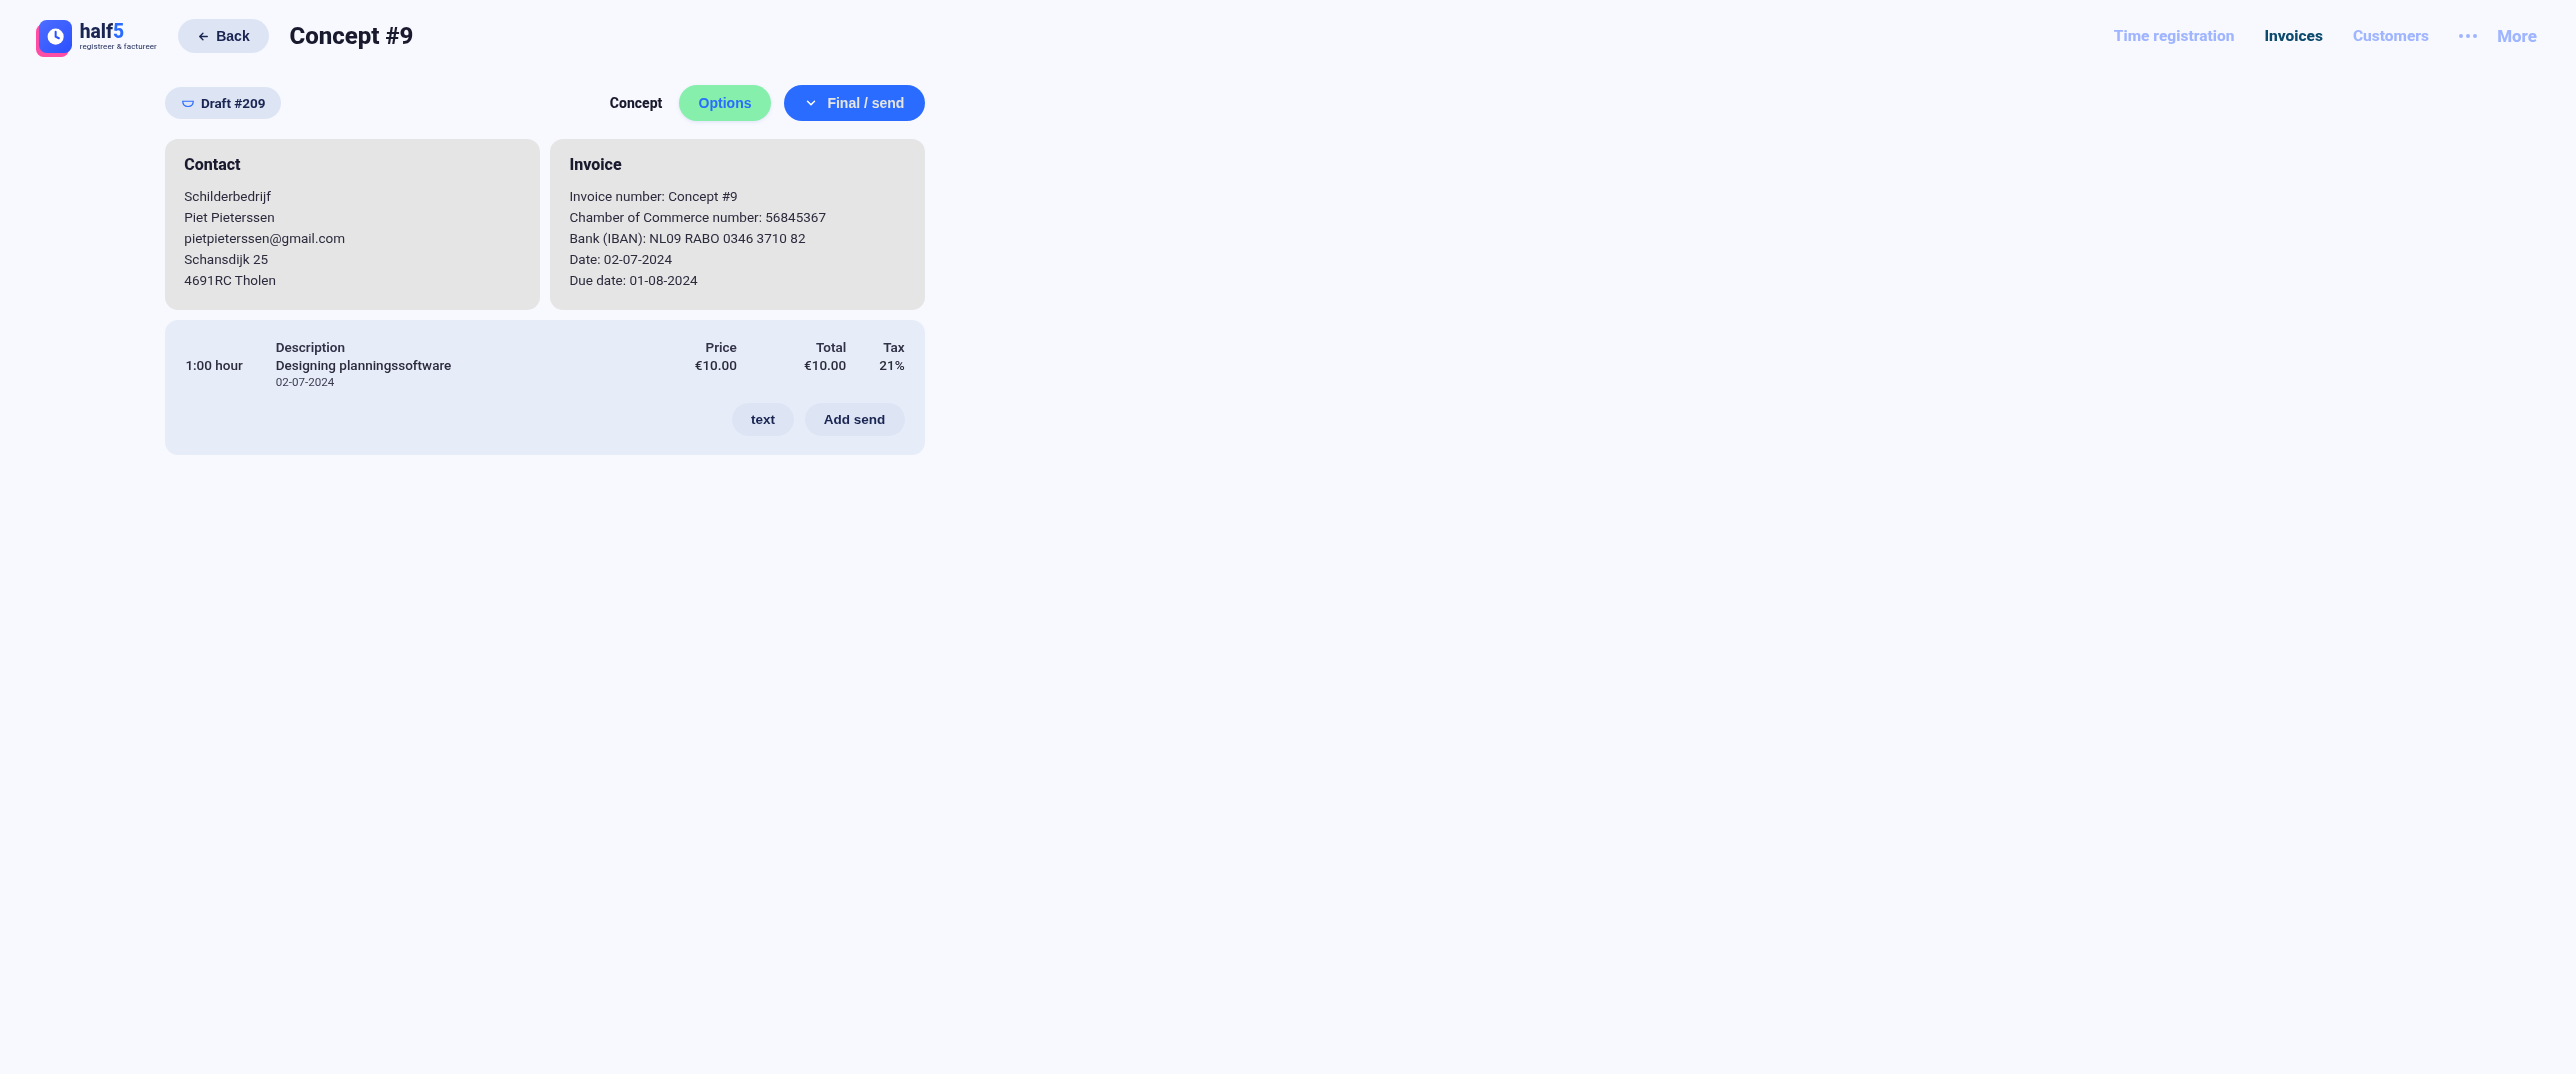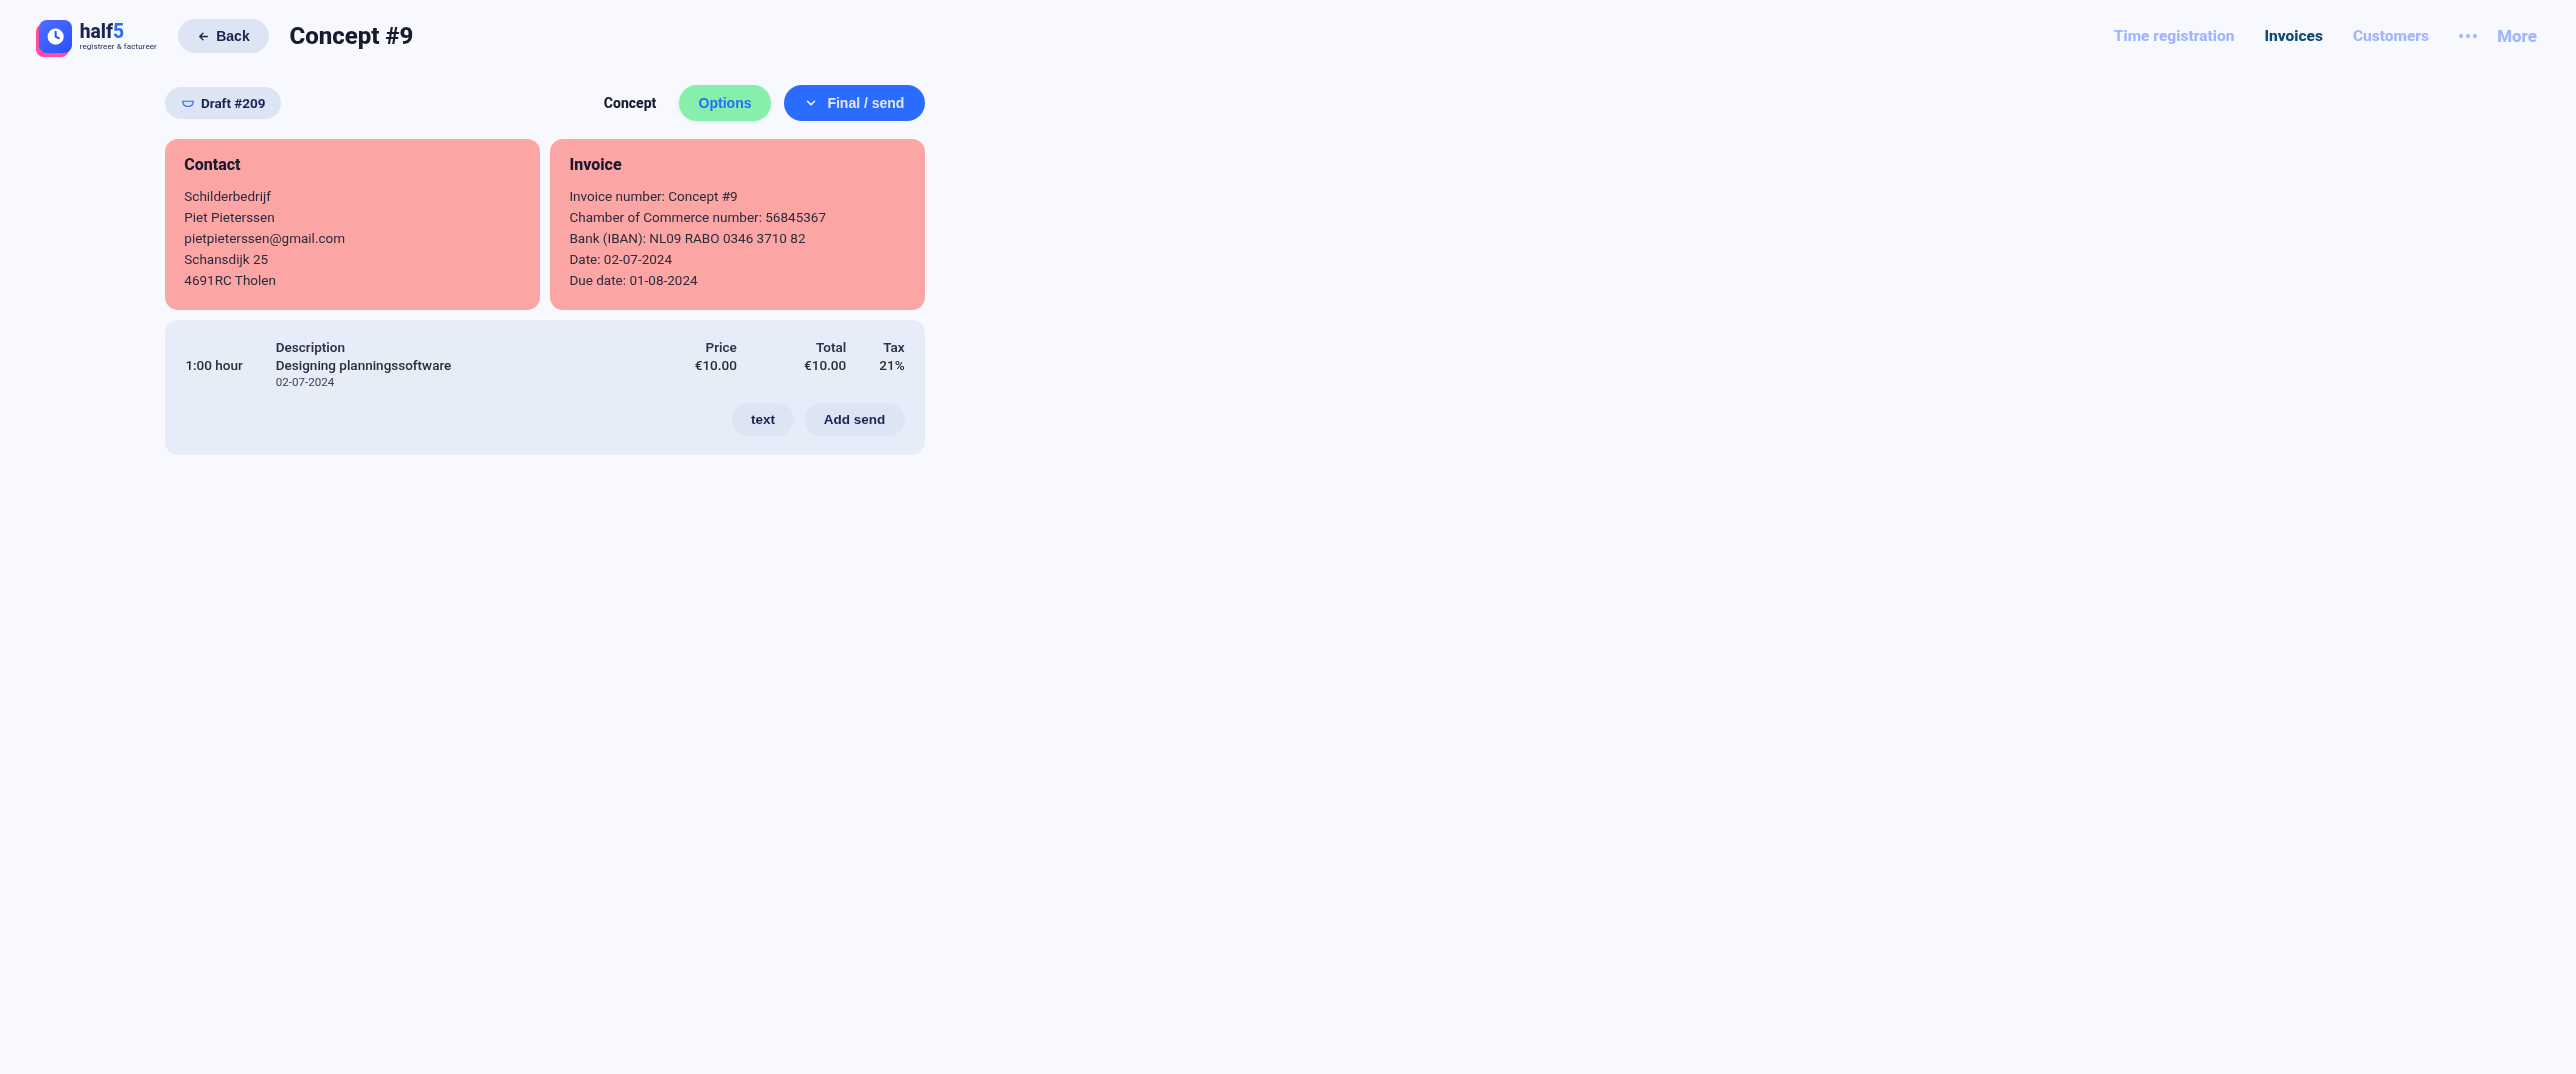--- a/index.html
+++ b/index.html
@@ -157,21 +157,21 @@
   .action-right {
     margin-left: auto;
     display: flex;
     align-items: center;
     gap: 13px;
   }
   .concept-label {
     font-size: 14px;
     font-weight: 800;
     color: #1a1a2e;
-    margin-right: 10px;
+    margin-right: 4px;
   }
   .options-btn {
     background: #86efac;
     color: #2a6cff;
     border: none;
     border-radius: 643px;
     padding: 9.7px 19.3px;
     font-size: 14px;
     font-weight: 800;
     cursor: pointer;
@@ -193,21 +193,21 @@
   .final-btn svg { width: 14px; height: 14px; }
 
   
   .cards {
     display: grid;
     grid-template-columns: 1fr 1fr;
     gap: 10.3px;
     margin-bottom: 10.3px;
   }
   .card {
-    background: #fca5a5;
+    background: #e5e5e5;
     border-radius: 13px;
     padding: 16.7px 19.3px 19.3px;
   }
   .card h2 {
     font-size: 16px;
     font-weight: 800;
     margin-bottom: 11.6px;
     color: #1a1a2e;
   }
   .card-line {

